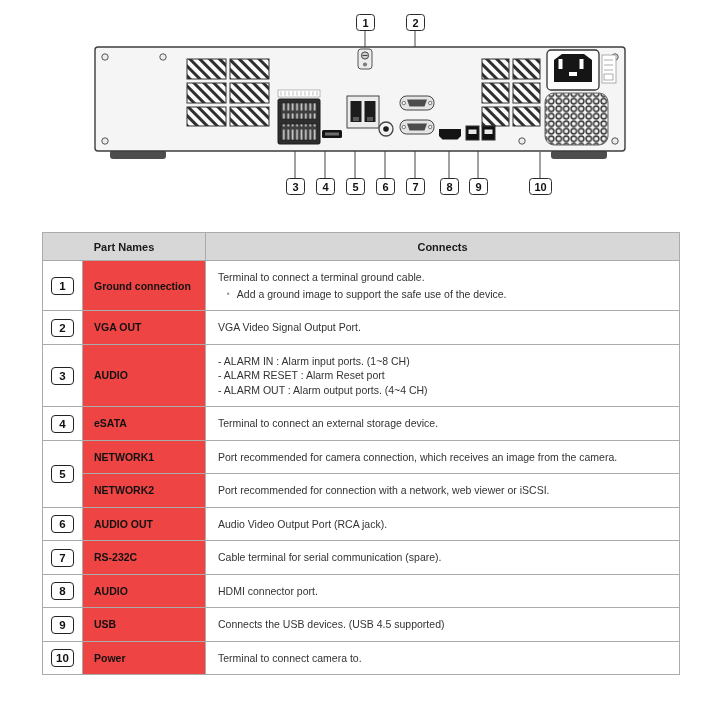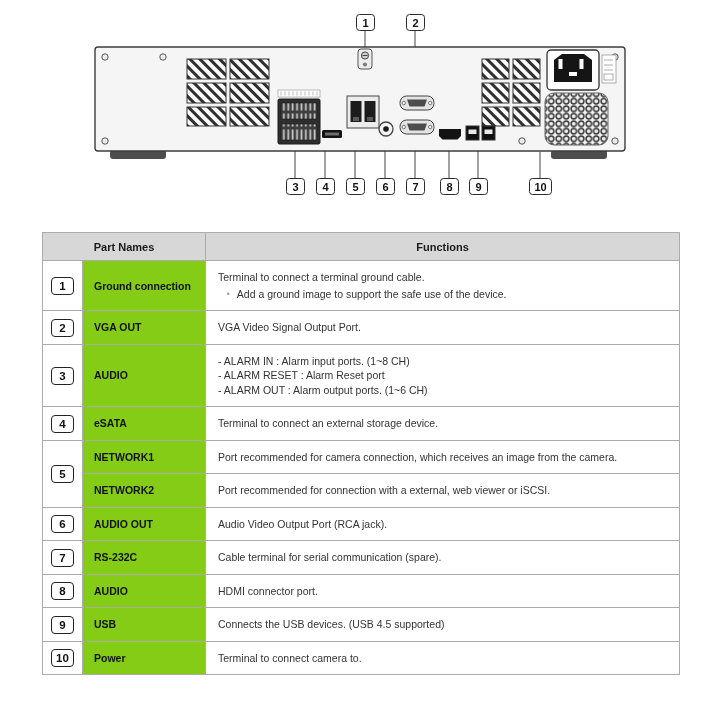--- a/index.html
+++ b/index.html
@@ -64,21 +64,21 @@
     background: #fff;
     font-weight: bold;
     font-size: 11.5px;
   }
   .name-cell {
     font-weight: bold;
     font-size: 10.5px;
     padding: 0 6px 0 11px;
     vertical-align: middle;
     color: #111;
-    background: #84cc16;
+    background: #ef4444;
   }
   .fn-cell {
     font-size: 10.5px;
     color: #333;
     padding: 9px 12px;
     vertical-align: middle;
     line-height: 14.5px;
     background: #fff;
   }
   .bullet-row { display: flex; gap: 7px; padding-left: 9px; margin-top: 2px; }
@@ -254,21 +254,21 @@
 
 <table class="parts">
   <colgroup>
     <col style="width:40px">
     <col style="width:123px">
     <col style="width:474px">
   </colgroup>
   <thead>
     <tr>
       <th colspan="2">Part Names</th>
-      <th>Functions</th>
+      <th>Connects</th>
     </tr>
   </thead>
   <tbody>
     <tr>
       <td class="num-cell"><span class="badge">1</span></td>
       <td class="name-cell">Ground connection</td>
       <td class="fn-cell">
         <div>Terminal to connect a terminal ground cable.</div>
         <div class="bullet-row">
           <span class="bullet">▪</span>
@@ -284,21 +284,21 @@
         <div>VGA Video Signal Output Port.</div>
       </td>
     </tr>
 
     <tr>
       <td class="num-cell"><span class="badge">3</span></td>
       <td class="name-cell">AUDIO</td>
       <td class="fn-cell">
         <div>-  ALARM IN : Alarm input ports. (1~8 CH)</div>
         <div>-  ALARM RESET : Alarm Reset port</div>
-        <div>-  ALARM OUT : Alarm output ports. (1~6 CH)</div>
+        <div>-  ALARM OUT : Alarm output ports. (4~4 CH)</div>
       </td>
     </tr>
 
     <tr>
       <td class="num-cell"><span class="badge">4</span></td>
       <td class="name-cell">eSATA</td>
       <td class="fn-cell">
         <div>Terminal to connect an external storage device.</div>
       </td>
     </tr>
@@ -306,21 +306,21 @@
     <tr>
       <td class="num-cell" rowspan="2"><span class="badge">5</span></td>
       <td class="name-cell">NETWORK1</td>
       <td class="fn-cell">
         <div>Port recommended for camera connection, which receives an image from the camera.</div>
       </td>
     </tr>
     <tr>
       <td class="name-cell">NETWORK2</td>
       <td class="fn-cell">
-        <div>Port recommended for connection with a external, web viewer or iSCSI.</div>
+        <div>Port recommended for connection with a network, web viewer or iSCSI.</div>
       </td>
     </tr>
 
     <tr>
       <td class="num-cell"><span class="badge">6</span></td>
       <td class="name-cell">AUDIO OUT</td>
       <td class="fn-cell">
         <div>Audio Video Output Port (RCA jack).</div>
       </td>
     </tr>

